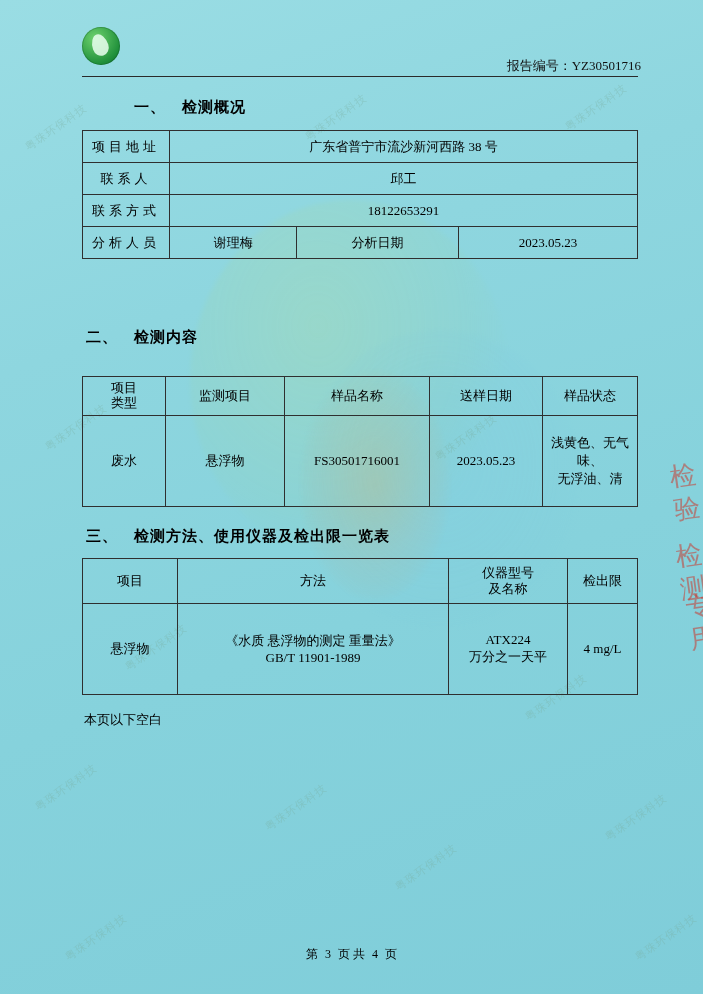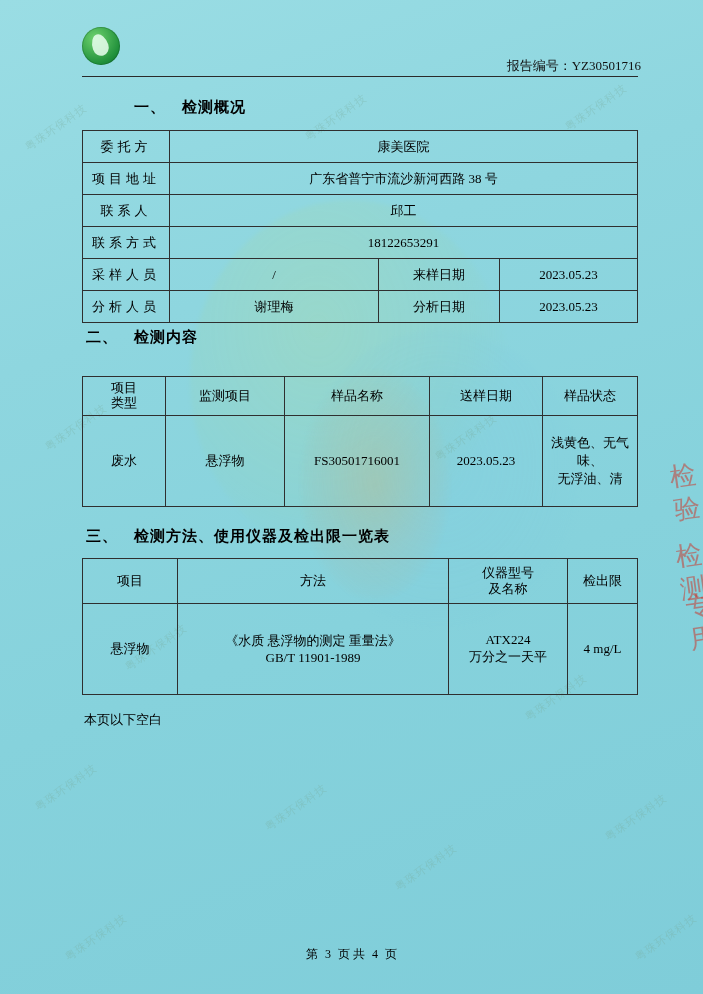--- a/index.html
+++ b/index.html
@@ -220,40 +220,30 @@
     <div class="hdr-rule"></div>
   </div>
 
   <div class="sec" style="left:94px; top:98px;margin-left:40px;">
     <span class="num">一、</span><span>检测概况</span>
   </div>
 
   <table id="t1">
     <tbody>
       <tr>
-        <td class="lbl">委托方</td>
-        <td colspan="3">康美医院</td>
-      </tr>
-      <tr>
         <td class="lbl">项目地址</td>
         <td colspan="3">广东省普宁市流沙新河西路 38 号</td>
       </tr>
       <tr>
         <td class="lbl">联系人</td>
         <td colspan="3">邱工</td>
       </tr>
       <tr>
         <td class="lbl">联系方式</td>
         <td colspan="3">18122653291</td>
-      </tr>
-      <tr>
-        <td class="lbl">采样人员</td>
-        <td style="width:200px;">/</td>
-        <td style="width:112px;">来样日期</td>
-        <td>2023.05.23</td>
       </tr>
       <tr>
         <td class="lbl">分析人员</td>
         <td>谢理梅</td>
         <td>分析日期</td>
         <td>2023.05.23</td>
       </tr>
     </tbody>
   </table>
 

